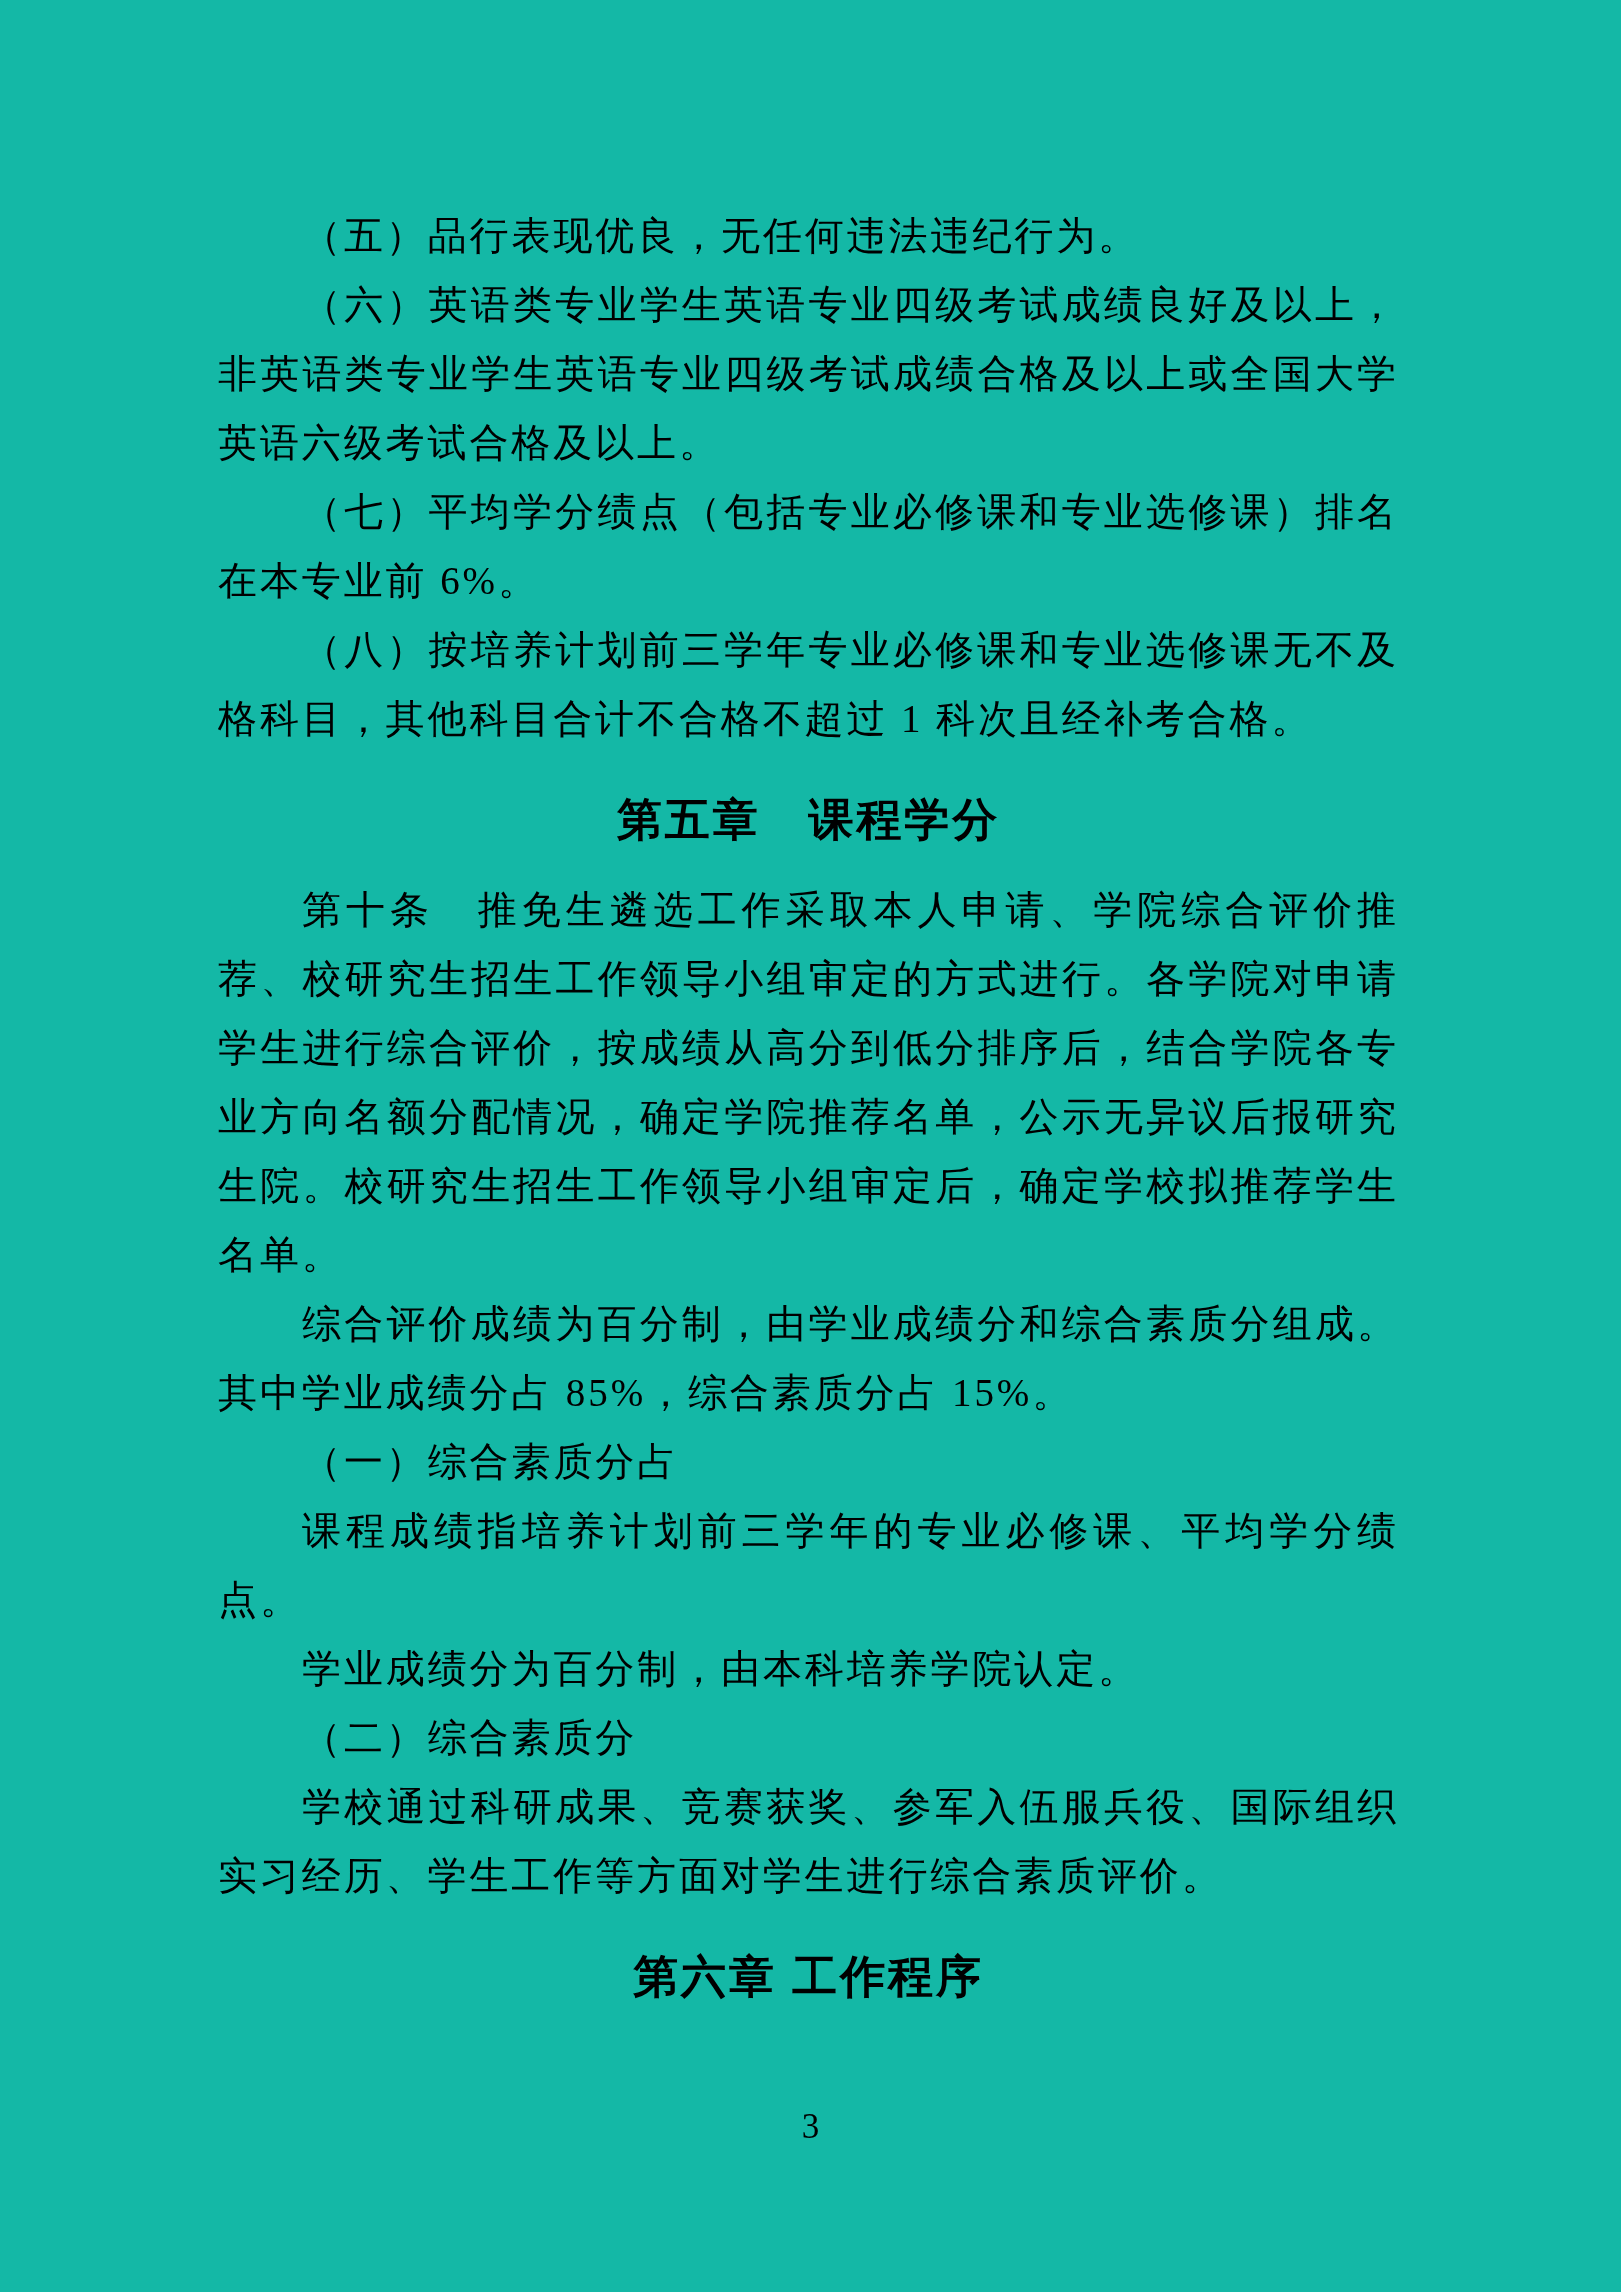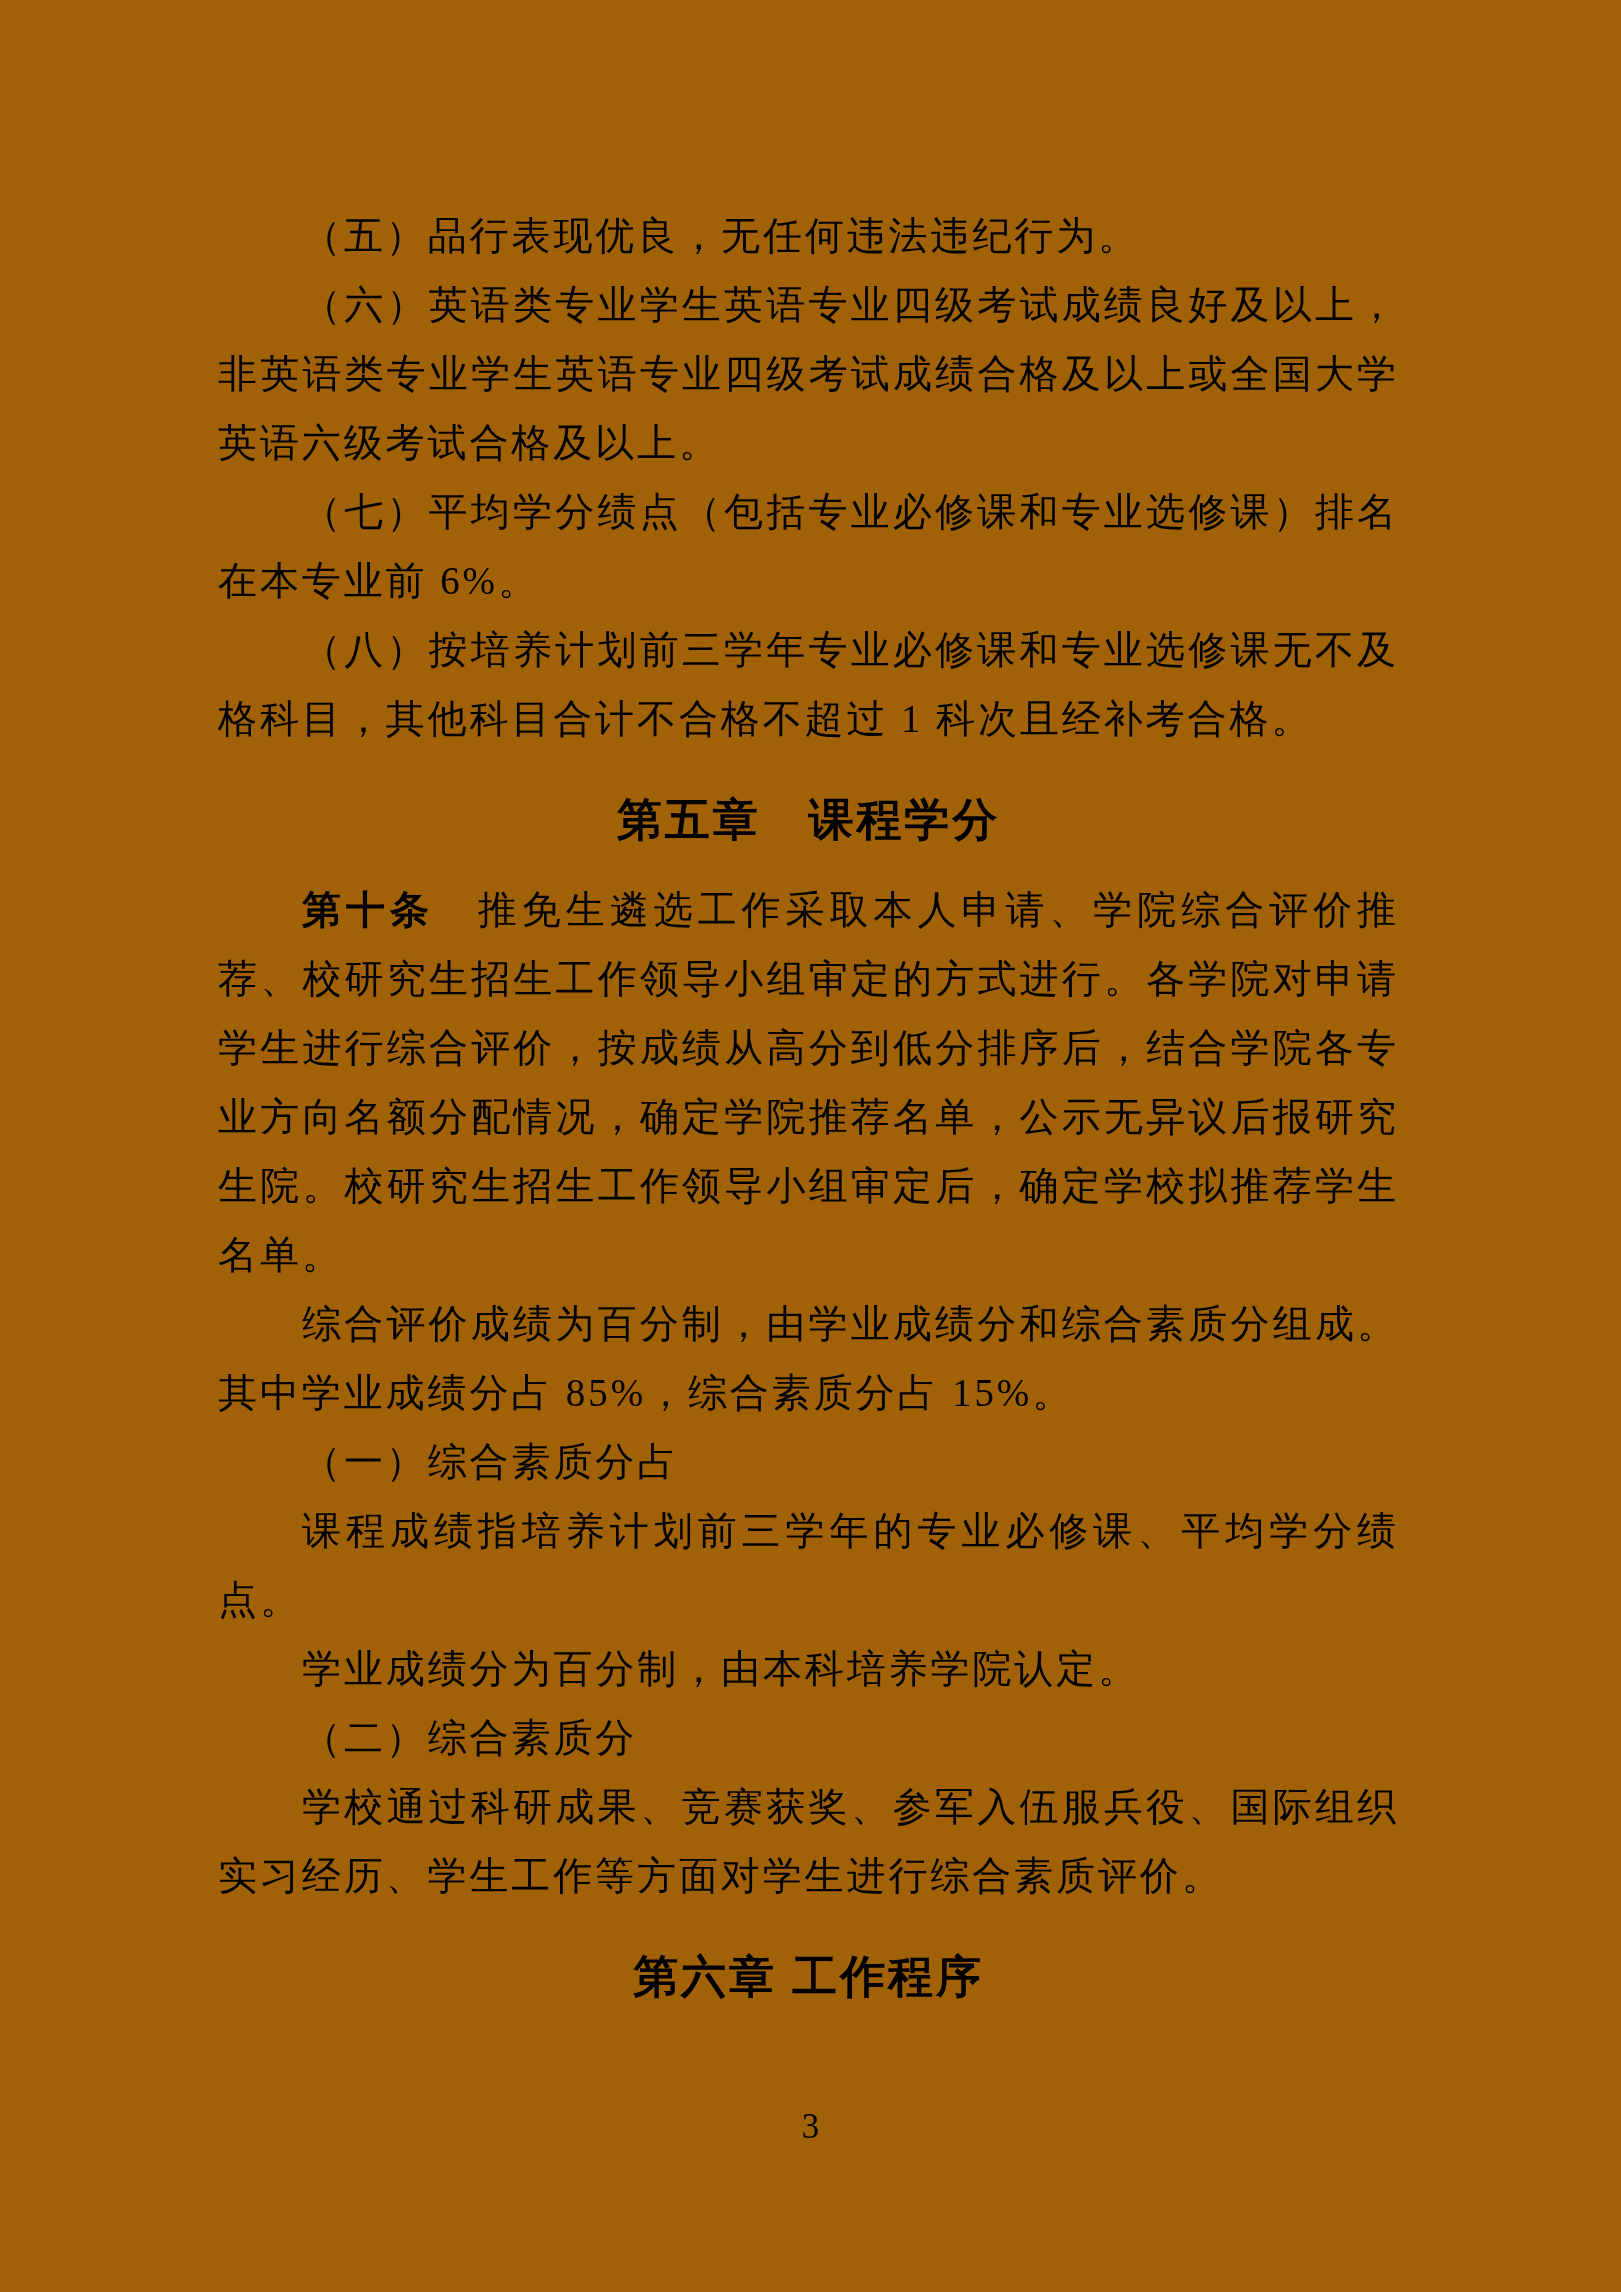--- a/index.html
+++ b/index.html
@@ -4,40 +4,40 @@
 <style>
   html, body {
     margin: 0;
     padding: 0;
     background: #ffffff;
   }
   .page {
     position: relative;
     width: 1621px;
     height: 2293px;
-    background: #a16207;
+    background: #14b8a6;
     color: #000000;
     box-sizing: border-box;
     padding: 201px 222px 0 218px;
     font-family: "Liberation Serif", "DejaVu Serif", serif;
     overflow: hidden;
   }
   .para {
     margin: 0;
     font-size: 39px;
     line-height: 69px;
     letter-spacing: 2.9px;
     text-align: justify;
     text-justify: inter-ideograph;
     text-indent: 84px;
     word-break: normal;
   }
   .art-label {
     font-family: "Liberation Sans", "DejaVu Sans", sans-serif;
-    font-weight: 700;
+    font-weight: 400;
   }
   .chapter {
     margin: 19.6px 0 9.8px 0;
     font-size: 45px;
     line-height: 93px;
     font-weight: 700;
     font-family: "Liberation Sans", "DejaVu Sans", sans-serif;
     text-align: center;
     text-indent: 0;
     letter-spacing: 2.9px;

